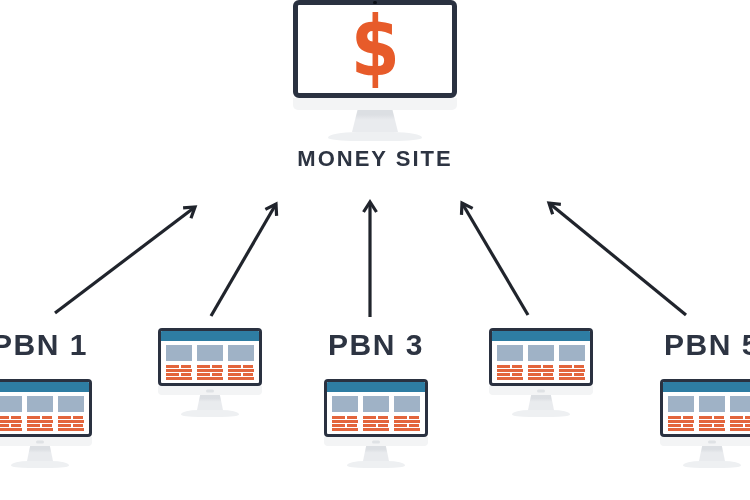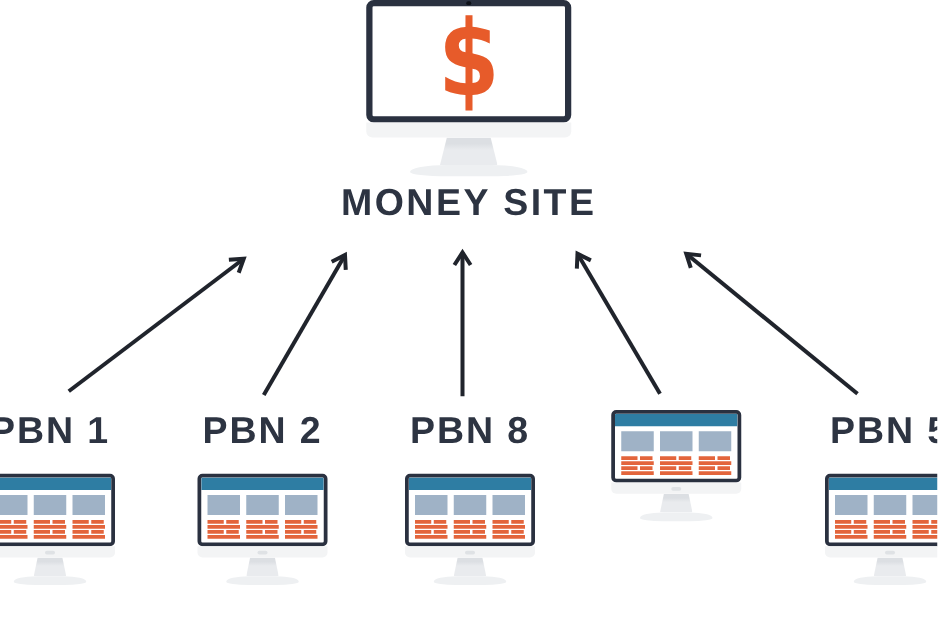--- a/index.html
+++ b/index.html
@@ -44,21 +44,21 @@
   .money-monitor .camera-dot{top:-4px;}
   .dollar{
     font-family:"DejaVu Sans","Liberation Sans",sans-serif;
     font-weight:bold;font-size:84px;line-height:1;color:var(--dollar-orange);
     transform:scaleX(.84);display:inline-block;margin-top:-4px;
   }
   .money-monitor .m-chin{width:164px;height:12px;border-radius:0 0 5px 5px;}
   .money-monitor .m-neck{width:46px;height:22px;}
   .money-monitor .m-base{width:94px;height:9px;}
   .money-label{
-    margin-top:5px;font-size:30px;font-weight:700;letter-spacing:2px;
+    margin-top:5px;font-size:22px;font-weight:700;letter-spacing:2px;
     color:var(--text);
   }
 
   
   .arrows{position:absolute;left:0;top:0;width:750px;height:500px;pointer-events:none;}
 
   
   .pbn-item{position:absolute;top:328px;width:116px;text-align:center;}
   .pbn-1{left:-18px;} .pbn-2{left:152px;} .pbn-3{left:318px;} .pbn-4{left:483px;} .pbn-5{left:654px;}
   .pbn-label{
@@ -174,21 +174,20 @@
       </div>
       <div class="m-chin">
           <span class="chin-dot"></span>
         </div>
       <div class="m-neck"></div>
       <div class="m-base"></div>
     </div>
   </div>
 
   <div class="pbn-item pbn-2">
-    <div class="pbn-label">PBN 2</div>
     <div class="monitor mini-monitor">
       <div class="m-frame">
         <span class="camera-dot"></span>
         <div class="mini-screen">
             <div class="mini-bar"></div>
             <div class="mini-cols">
               <div class="mini-col">
                 <div class="mini-img"></div>
                 <div class="mini-line-row">
                   <span class="mini-seg" style="flex: 0.56 1 0px;"></span>
@@ -244,21 +243,21 @@
       </div>
       <div class="m-chin">
           <span class="chin-dot"></span>
         </div>
       <div class="m-neck"></div>
       <div class="m-base"></div>
     </div>
   </div>
 
   <div class="pbn-item pbn-3">
-    <div class="pbn-label">PBN 8</div>
+    <div class="pbn-label">PBN 3</div>
     <div class="monitor mini-monitor">
       <div class="m-frame">
         <span class="camera-dot"></span>
         <div class="mini-screen">
             <div class="mini-bar"></div>
             <div class="mini-cols">
               <div class="mini-col">
                 <div class="mini-img"></div>
                 <div class="mini-line-row">
                   <span class="mini-seg" style="flex: 0.56 1 0px;"></span>

